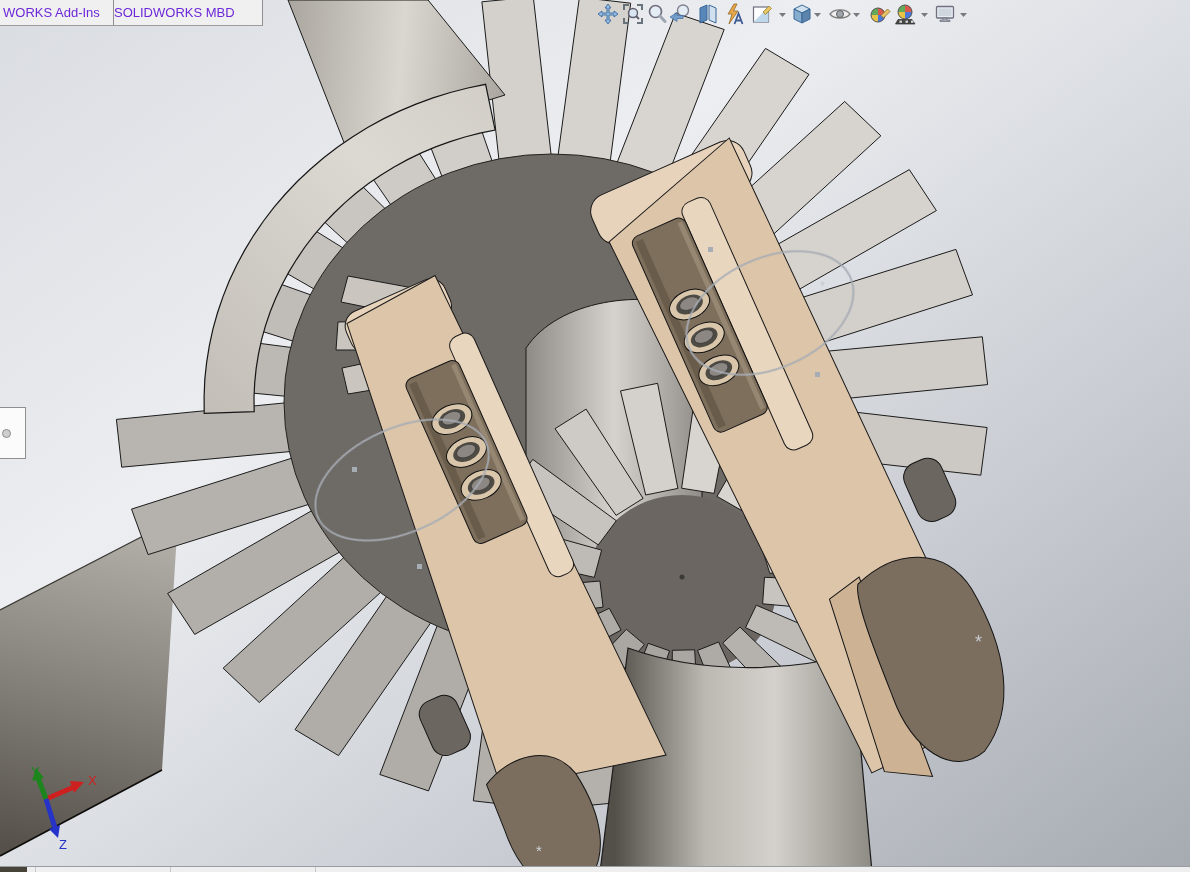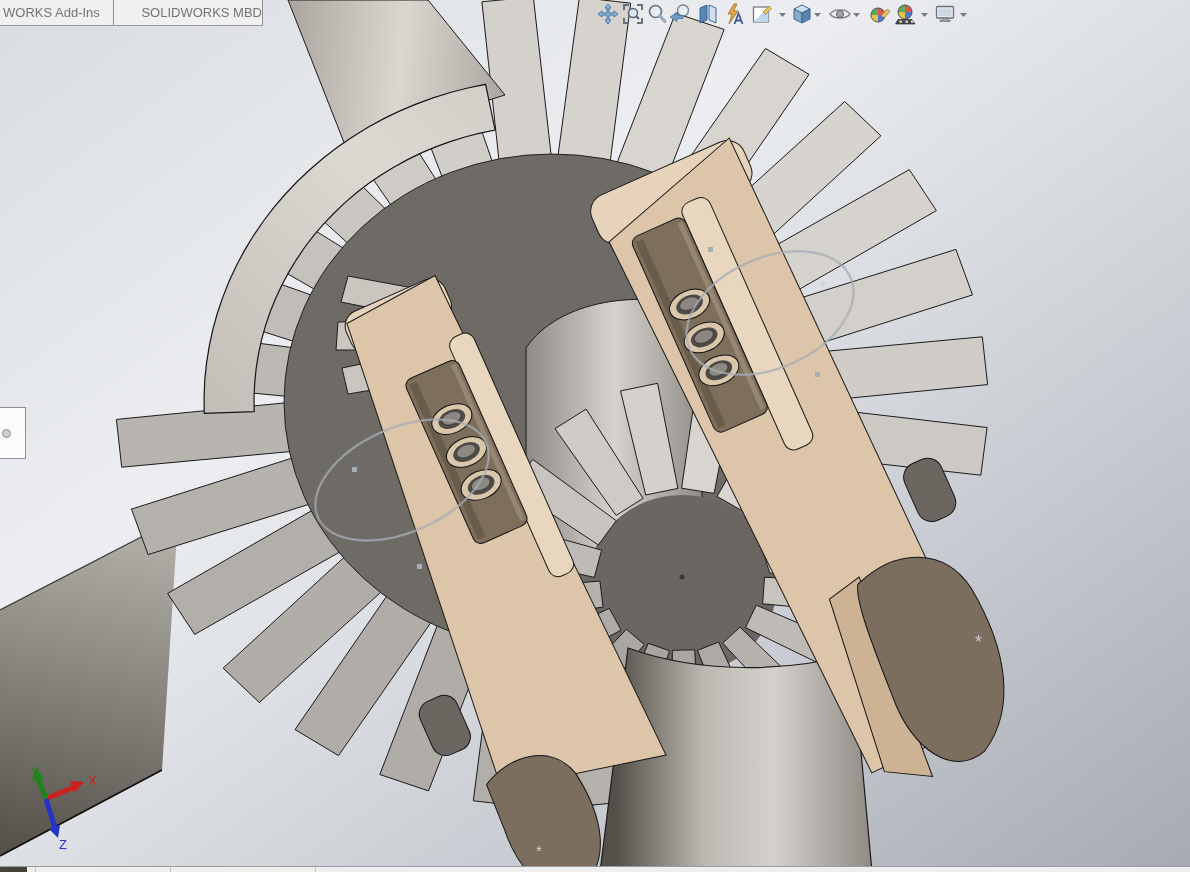--- a/index.html
+++ b/index.html
@@ -2,23 +2,23 @@
 <html><head>
 <meta charset="utf-8">
 <style>
   html,body{margin:0;padding:0;width:1190px;height:872px;overflow:hidden;
     font-family:"Liberation Sans",sans-serif;background:#dfe2e7;}
   #stage{position:relative;width:1190px;height:872px;}
   #scene{position:absolute;left:0;top:0;}
   
   #tabbar{position:absolute;left:0;top:0;height:26px;display:flex;z-index:20;}
   .cmdtab{background:#f0f0f0;border-right:1px solid #8f8f8f;border-bottom:1px solid #9b9b9b;
-    color:#737373;font-size:13px;line-height:25px;white-space:nowrap;overflow:hidden;}
+    color:#6d28d9;font-size:13px;line-height:25px;white-space:nowrap;overflow:hidden;}
   .cmdtab.first{width:110px;padding-left:3px;}
-  .cmdtab.second{width:148px;text-align:right;}
+  .cmdtab.second{width:148px;text-align:left;}
   
   .hud{position:absolute;top:2px;width:24px;height:24px;z-index:20;opacity:.93;cursor:default;}
   .hud svg{display:block;}
   .dd{position:absolute;top:2px;width:9px;height:24px;z-index:20;opacity:.9;}
   
   #leftstub{position:absolute;left:0;top:407px;width:25px;height:50px;background:#fbfbfb;
     border:1px solid #8f8f8f;border-left:none;z-index:15;}
   #leftstub .dot{position:absolute;left:2px;top:21px;width:7px;height:7px;border-radius:50%;
     background:#cfcfcf;border:1px solid #8a8a8a;}
   

